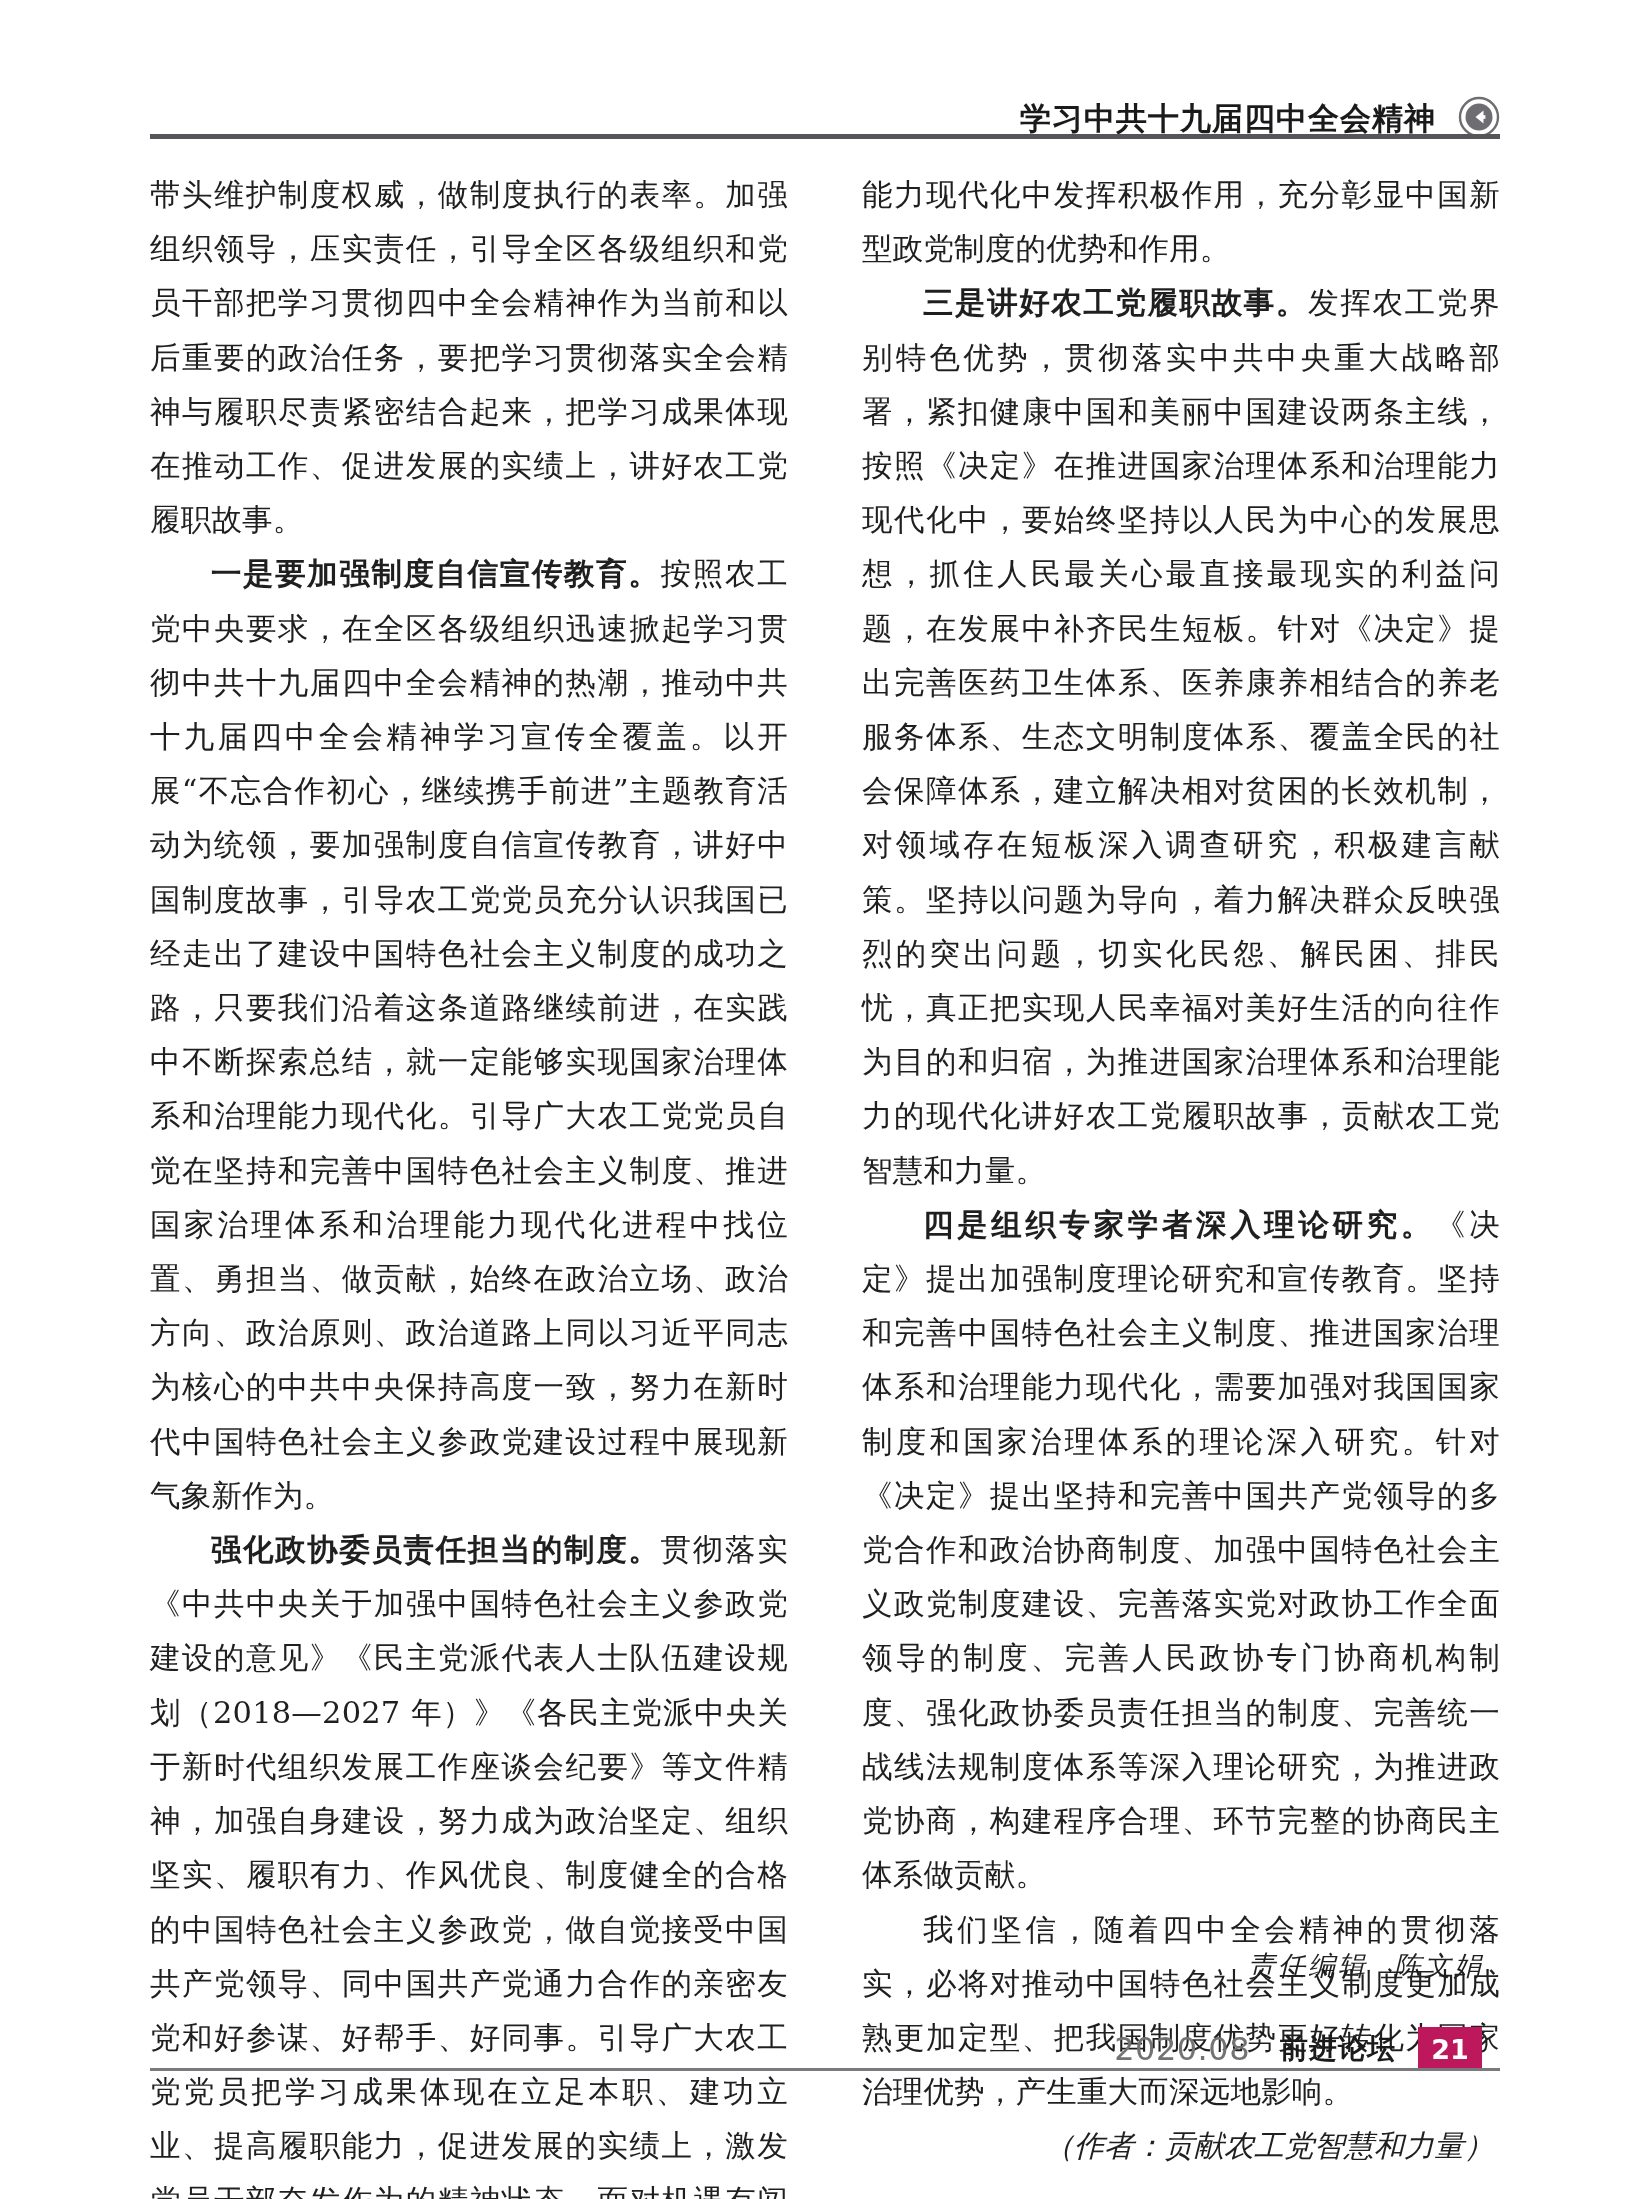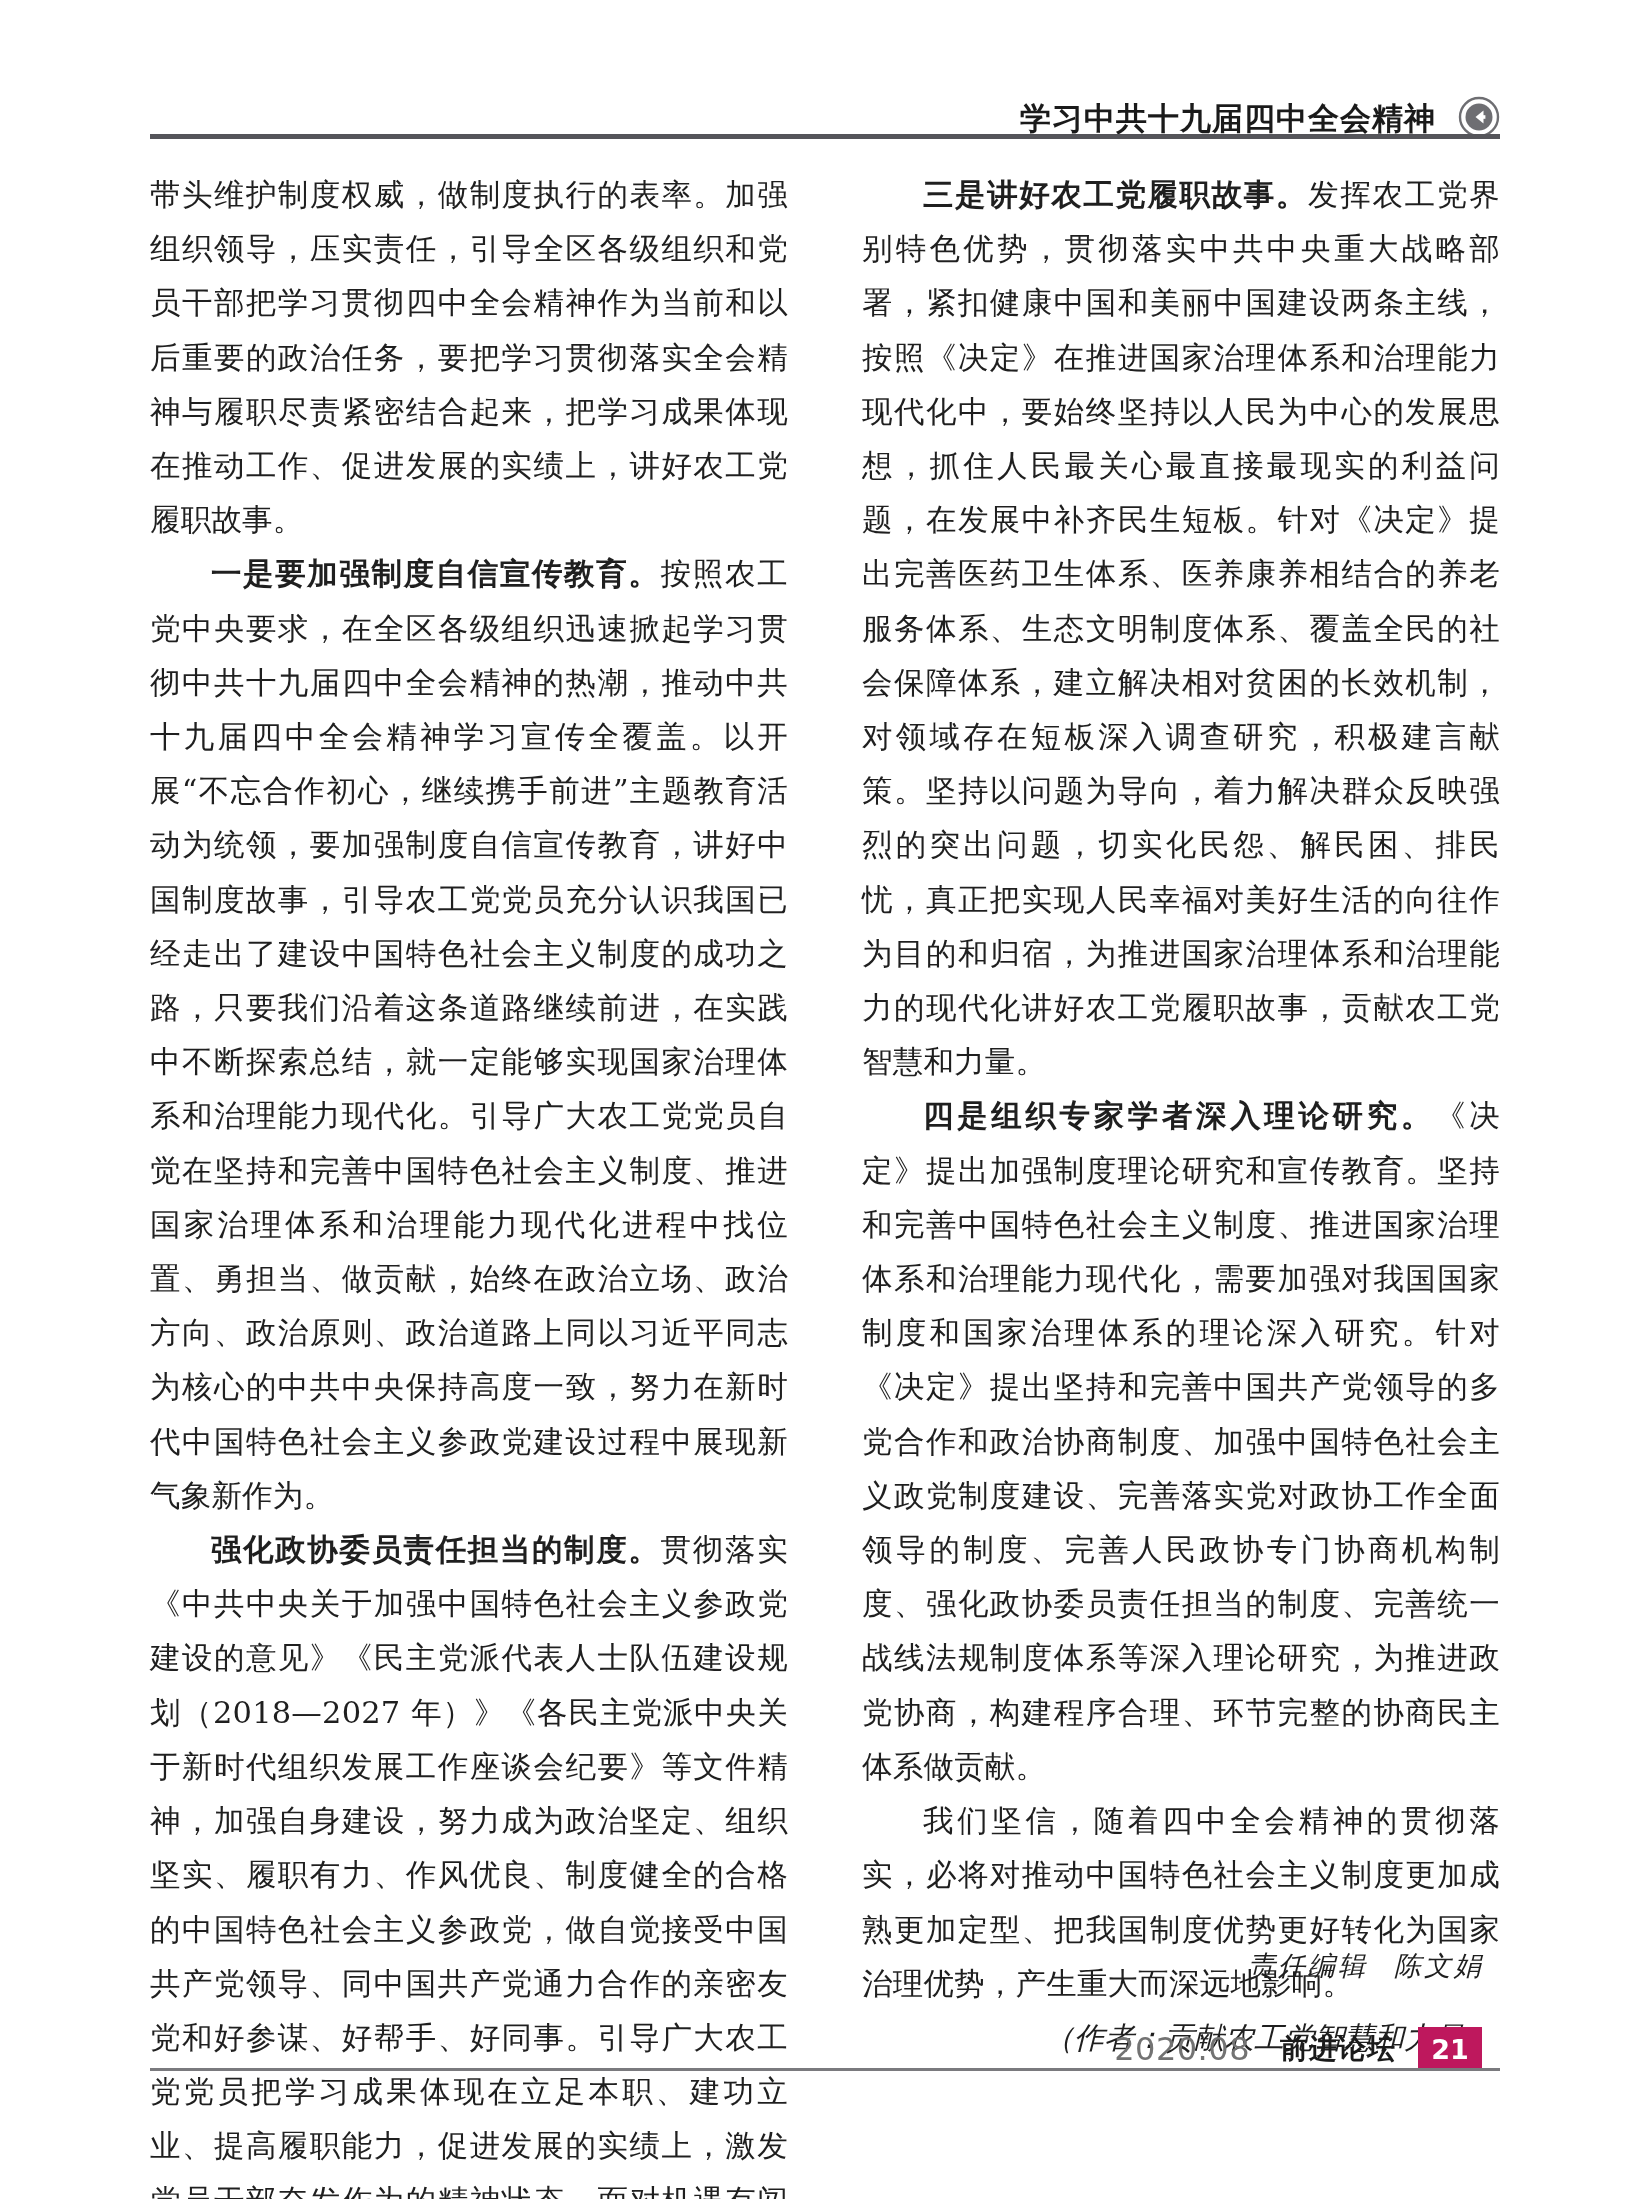--- a/index.html
+++ b/index.html
@@ -188,20 +188,23 @@
       </p>
       <p class="para indent">
         <b class="lead">一是要加强制度自信宣传教育。</b><span>按照农工党中央要求，在全区各级组织迅速掀起学习贯彻中共十九届四中全会精神的热潮，推动中共十九届四中全会精神学习宣传全覆盖。以开展“不忘合作初心，继续携手前进”主题教育活动为统领，要加强制度自信宣传教育，讲好中国制度故事，引导农工党党员充分认识我国已经走出了建设中国特色社会主义制度的成功之路，只要我们沿着这条道路继续前进，在实践中不断探索总结，就一定能够实现国家治理体系和治理能力现代化。引导广大农工党党员自觉在坚持和完善中国特色社会主义制度、推进国家治理体系和治理能力现代化进程中找位置、勇担当、做贡献，始终在政治立场、政治方向、政治原则、政治道路上同以习近平同志为核心的中共中央保持高度一致，努力在新时代中国特色社会主义参政党建设过程中展现新气象新作为。</span>
       </p>
       <p class="para indent">
         <b class="lead">强化政协委员责任担当的制度。</b><span>贯彻落实《中共中央关于加强中国特色社会主义参政党建设的意见》《民主党派代表人士队伍建设规划（2018—2027 年）》《各民主党派中央关于新时代组织发展工作座谈会纪要》等文件精神，加强自身建设，努力成为政治坚定、组织坚实、履职有力、作风优良、制度健全的合格的中国特色社会主义参政党，做自觉接受中国共产党领导、同中国共产党通力合作的亲密友党和好参谋、好帮手、好同事。引导广大农工党党员把学习成果体现在立足本职、建功立业、提高履职能力，促进发展的实绩上，激发党员干部奋发作为的精神状态，面对机遇有闯劲、面对任务有干劲、面对差距有拼劲，把思想统一起来、把力量凝聚起来、把责任担当起来，更好地担负起新时代中国特色社会主义参政党建设使命，在推进国家治理体系和治理</span>
       </p>
     </div>
 
     <div class="col">
+      <p class="para">
+        <span>能力现代化中发挥积极作用，充分彰显中国新型政党制度的优势和作用。</span>
+      </p>
       <p class="para indent">
         <b class="lead">三是讲好农工党履职故事。</b><span>发挥农工党界别特色优势，贯彻落实中共中央重大战略部署，紧扣健康中国和美丽中国建设两条主线，按照《决定》在推进国家治理体系和治理能力现代化中，要始终坚持以人民为中心的发展思想，抓住人民最关心最直接最现实的利益问题，在发展中补齐民生短板。针对《决定》提出完善医药卫生体系、医养康养相结合的养老服务体系、生态文明制度体系、覆盖全民的社会保障体系，建立解决相对贫困的长效机制，对领域存在短板深入调查研究，积极建言献策。坚持以问题为导向，着力解决群众反映强烈的突出问题，切实化民怨、解民困、排民忧，真正把实现人民幸福对美好生活的向往作为目的和归宿，为推进国家治理体系和治理能力的现代化讲好农工党履职故事，贡献农工党智慧和力量。</span>
       </p>
       <p class="para indent">
         <b class="lead">四是组织专家学者深入理论研究。</b><span>《决定》提出加强制度理论研究和宣传教育。坚持和完善中国特色社会主义制度、推进国家治理体系和治理能力现代化，需要加强对我国国家制度和国家治理体系的理论深入研究。针对《决定》提出坚持和完善中国共产党领导的多党合作和政治协商制度、加强中国特色社会主义政党制度建设、完善落实党对政协工作全面领导的制度、完善人民政协专门协商机构制度、强化政协委员责任担当的制度、完善统一战线法规制度体系等深入理论研究，为推进政党协商，构建程序合理、环节完整的协商民主体系做贡献。</span>
       </p>
       <p class="para indent">
         <span>我们坚信，随着四中全会精神的贯彻落实，必将对推动中国特色社会主义制度更加成熟更加定型、把我国制度优势更好转化为国家治理优势，产生重大而深远地影响。</span>
       </p>
       <p class="byline">（作者：贡献农工党智慧和力量）</p>

